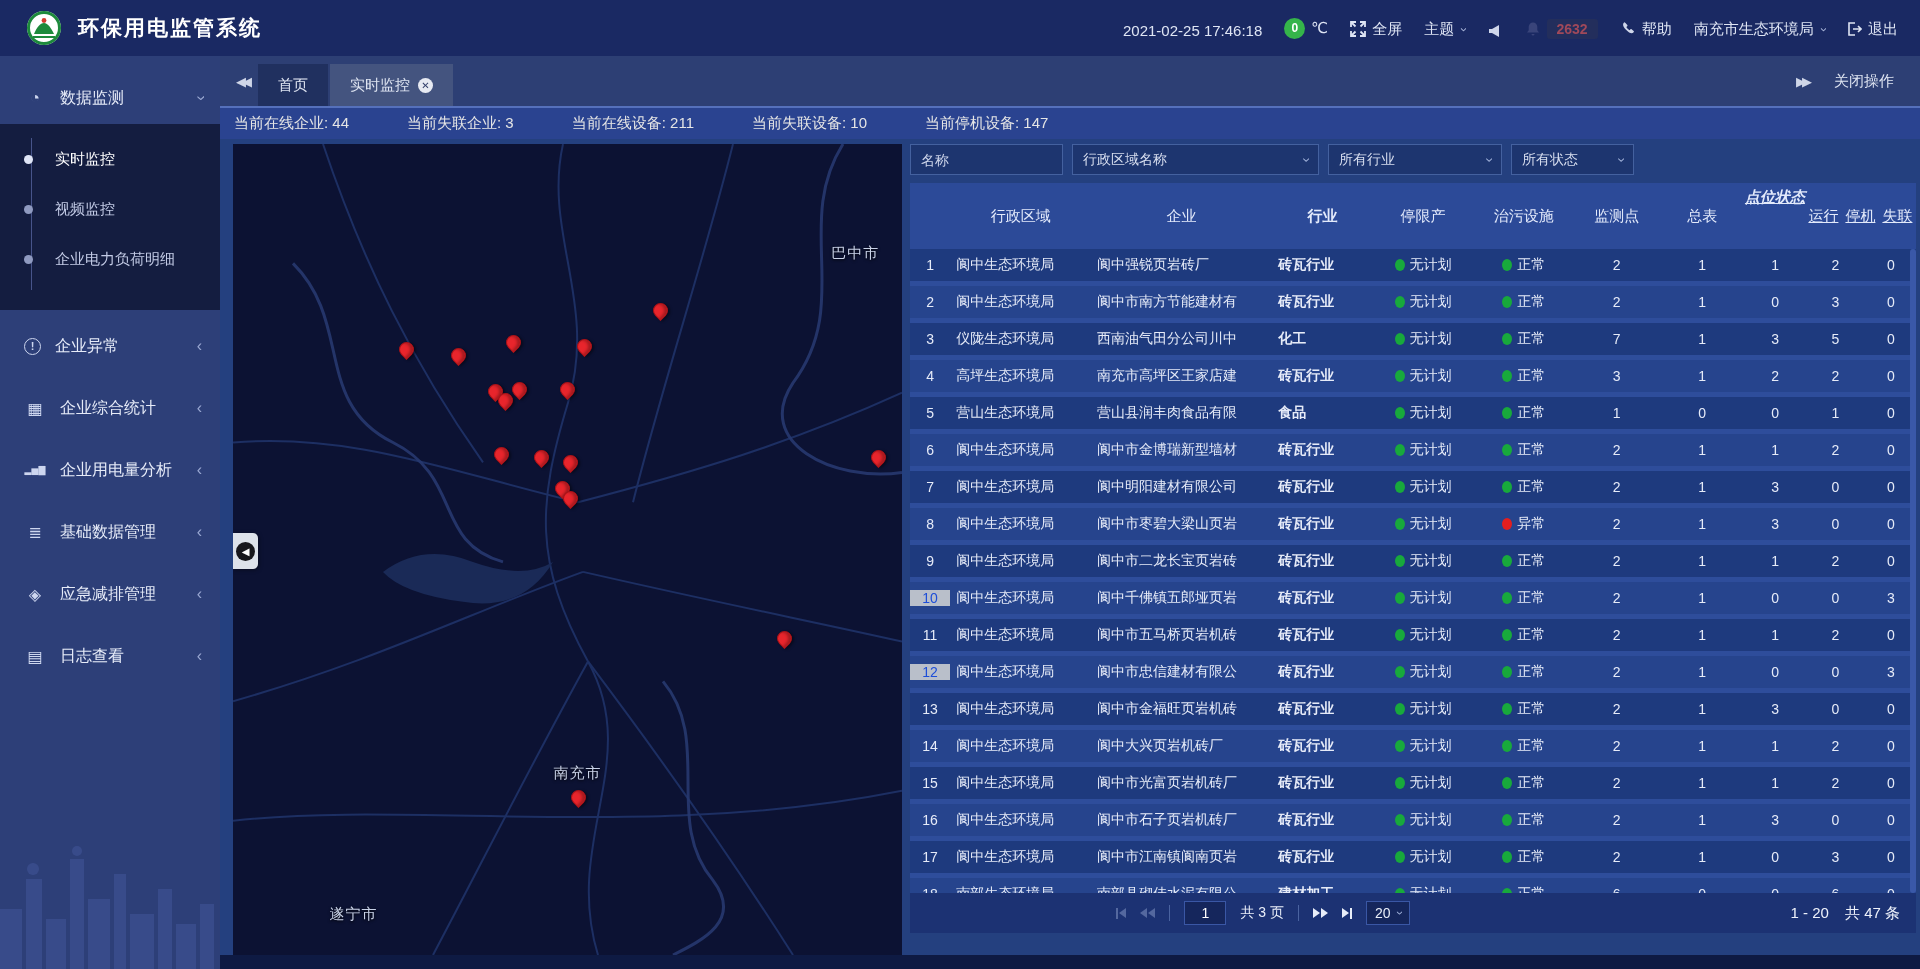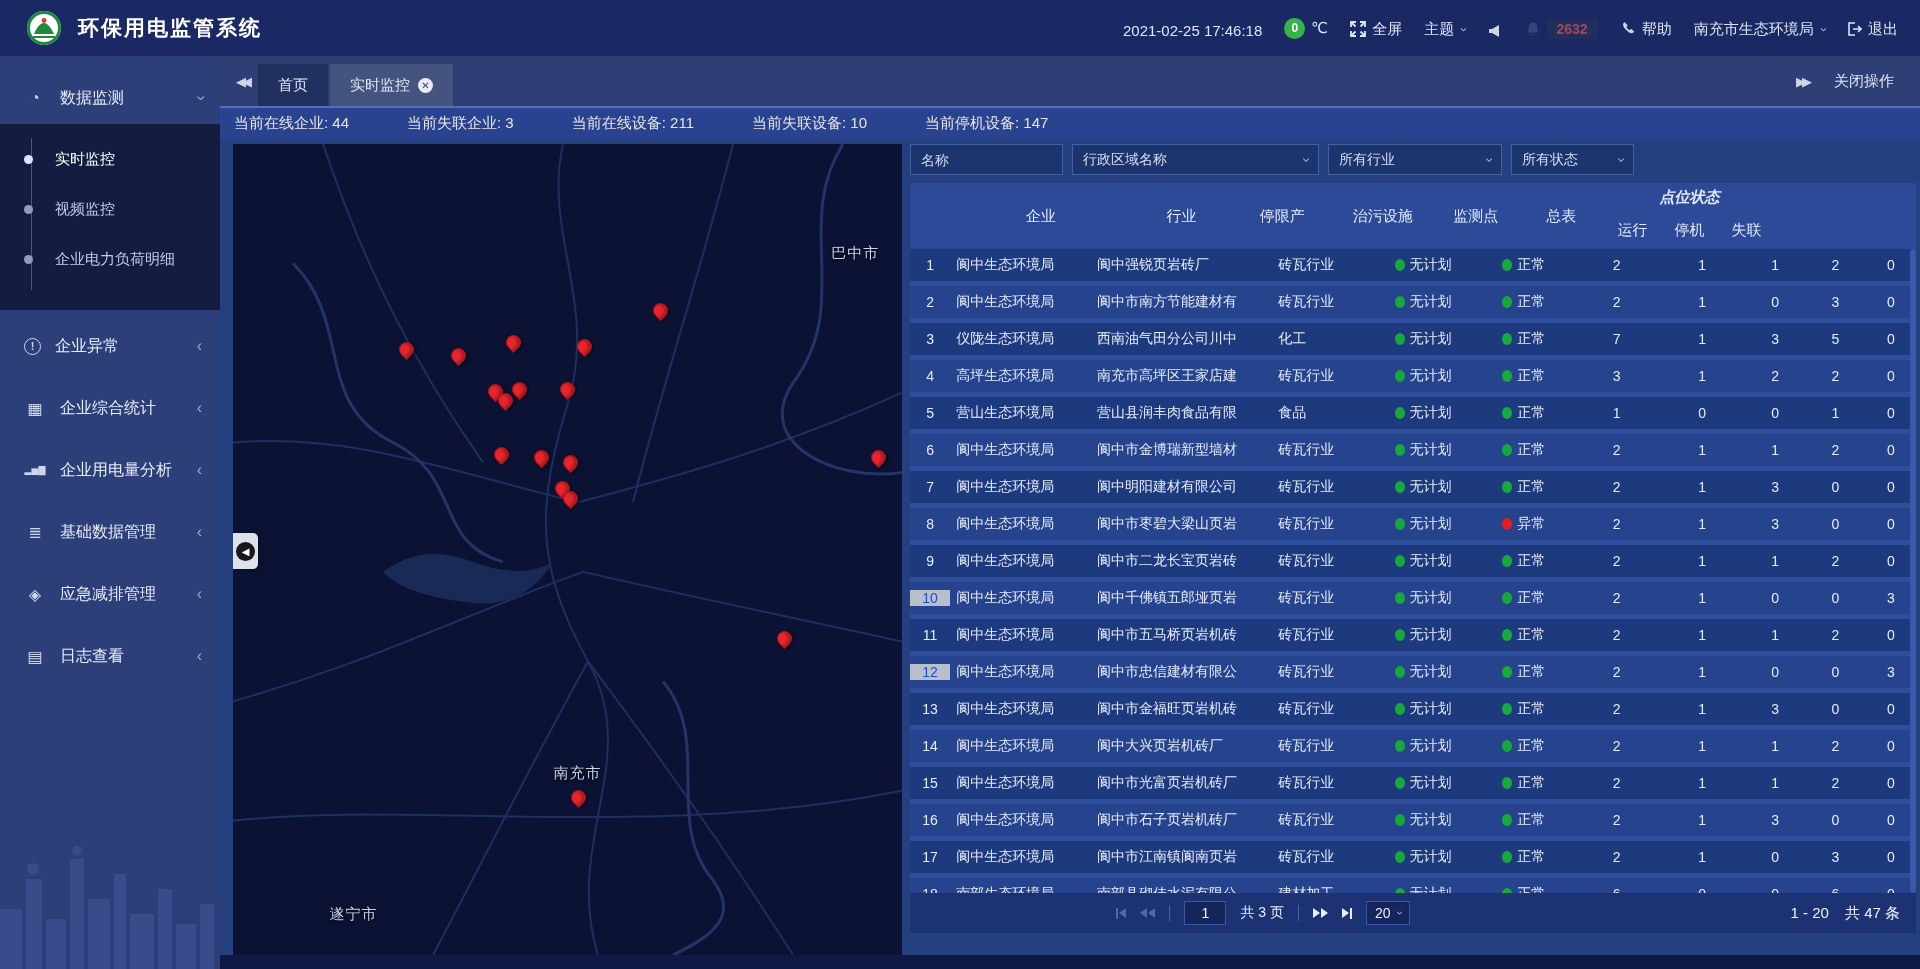--- a/index.html
+++ b/index.html
@@ -87,39 +87,39 @@
   .f-input { width:153px; }
   .f-input input { background:transparent; border:none; outline:none; color:#e9eef9; font-size:14px; width:100%;
     font-family:inherit; }
   .f-input input::placeholder { color:#cdd5ea; opacity:1; }
   .f-select { justify-content:space-between; cursor:pointer; }
   .f-select .chev { transform:rotate(-90deg); color:#9fb0d8; font-size:14px; }
 
   
   .thead { height:66px; background:#2c4a98; display:flex; flex:0 0 auto; font-size:15px; color:#e3eafb; }
   .th { display:flex; align-items:center; justify-content:center; }
-  .th-group { display:flex; flex-direction:column; }
+  .th-group { display:flex; flex-direction:row;text-decoration:underline; }
   .th-group-top { height:28px; display:flex; align-items:center; justify-content:center; font-style:italic; font-weight:bold; }
   .th-group-bottom { flex:1; display:flex; }
   .th-group-bottom .th { flex:1; }
   .rows { flex:1; min-height:0; overflow:hidden; background:#2e4d9b; position:relative; }
   .row { height:32px; margin-bottom:5px; display:flex; align-items:center; font-size:14px; color:#e6ebf8; cursor:pointer; }
   .row.odd { background:#1e3a7e; }
   .row.even { background:#26448d; }
   .cell { overflow:hidden; white-space:nowrap; }
   .c-center { text-align:center; }
   .c-left { padding-left:6px; }
   .cell-num { height:100%; display:flex; align-items:center; justify-content:center; }
   .row.flagged .cell-num { background:#b9bfca; color:#1d4ed8; }
   .status { display:flex; align-items:center; justify-content:center; gap:5px; }
   .dot-st { width:10px; height:12px; border-radius:50%; flex:0 0 auto; }
   .vscroll { position:absolute; right:0; top:0; bottom:0; width:6px; background:#3a58a8; border-radius:3px; }
 
   
-  .w-num{width:4%;} .w-region{width:14%;} .w-company{width:18%;} .w-industry{width:10%;}
+  .w-num{width:4%;} .w-region{width:14%;} .w-company{width:18%;} .w-industry{width:10%;font-weight:bold;}
   .w-limit{width:10%;} .w-treat{width:10%;} .w-points{width:8.5%;} .w-meters{width:8.5%;}
   .w-group{width:17%;} .w-run{width:6%;} .w-stop{width:6%;} .w-lost{width:5%;}
   .row .w-run,.row .w-stop,.row .w-lost{text-align:center;}
 
   
   .pager { height:40px; background:#1c3273; flex:0 0 auto; display:flex; align-items:center; padding:0 16px; font-size:14px; }
   .pg-center { margin:0 auto; display:flex; align-items:center; gap:14px; }
   .pg-ico { display:flex; align-items:center; gap:1px; cursor:pointer; color:#e8edf8; }
   .pg-ico.dim { color:#54689f; }
   .tri { width:0; height:0; border-style:solid; }
@@ -436,20 +436,21 @@
                 <span class="chev">‹</span>
             </div>
             <div class="f-ctl f-select" style="width:123px">
               <span>所有状态</span>
                 <span class="chev">‹</span>
             </div>
           </div>
 
           <div class="thead">
             <div class="th w-num"></div>
+            <div class="th w-region">行政区域</div>
             <div class="th w-company">企业</div>
             <div class="th w-industry">行业</div>
             <div class="th w-limit">停限产</div>
             <div class="th w-treat">治污设施</div>
             <div class="th w-points">监测点</div>
             <div class="th w-meters">总表</div>
             <div class="th-group w-group">
               <div class="th-group-top">点位状态</div>
               <div class="th-group-bottom">
                 <div class="th">运行</div>

